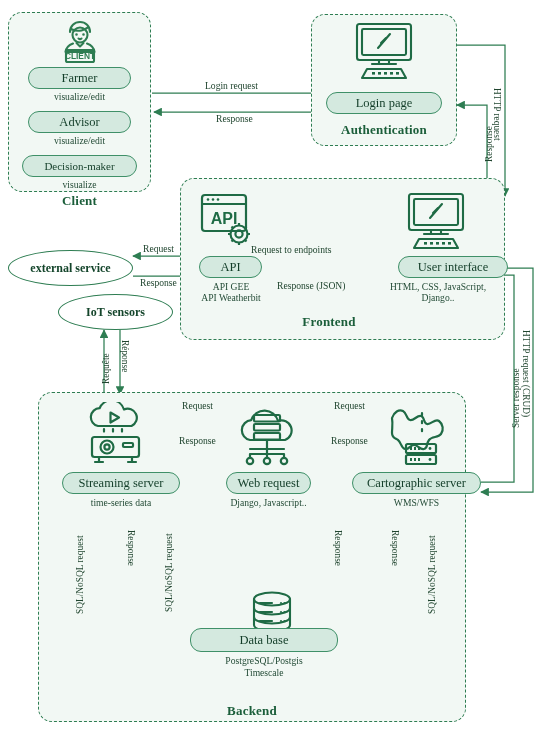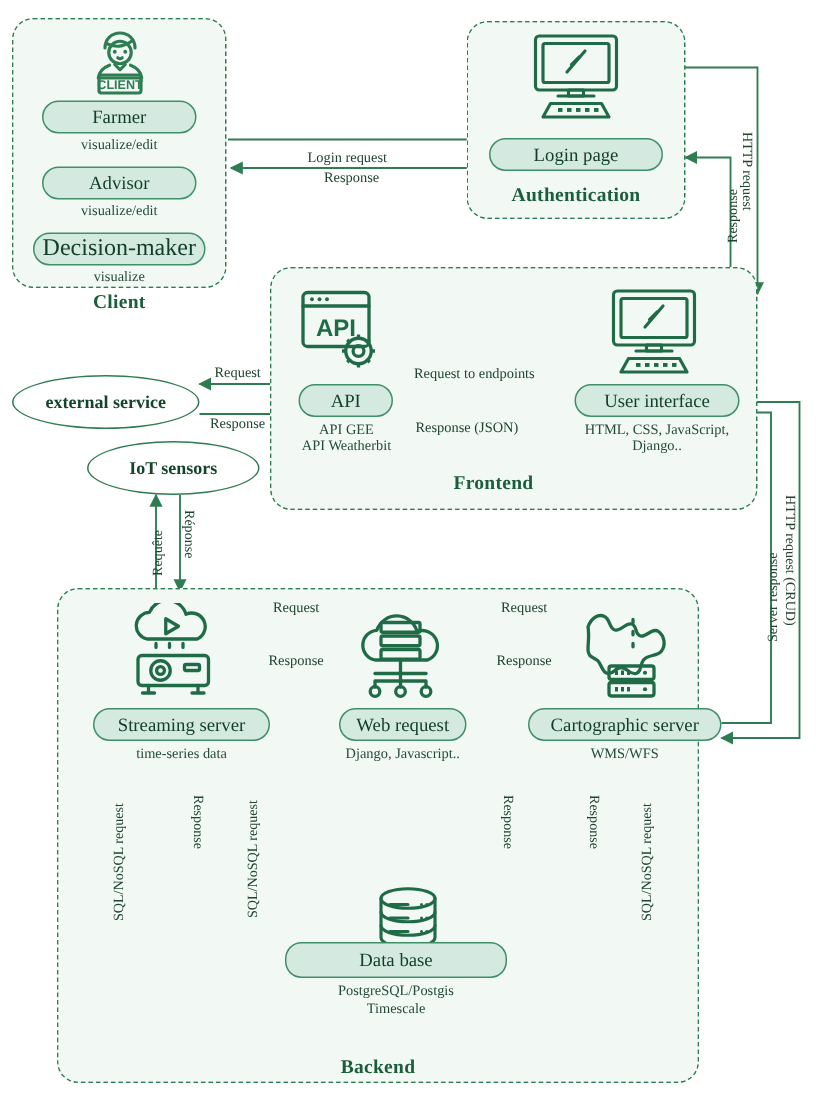--- a/index.html
+++ b/index.html
@@ -101,21 +101,21 @@
       <text x="28" y="43" font-family="Liberation Sans, sans-serif" font-size="8.4" font-weight="bold" fill="#2e7d52" text-anchor="middle">CLIENT</text>
     </svg>
   </div>
 
   <div class="pill" style="left:28px;top:67px;width:103px;height:22px;">Farmer</div>
   <div class="sub" style="left:28px;top:91px;width:103px;">visualize/edit</div>
 
   <div class="pill" style="left:28px;top:111px;width:103px;height:22px;">Advisor</div>
   <div class="sub" style="left:28px;top:135px;width:103px;">visualize/edit</div>
 
-  <div class="pill" style="left:22px;top:155px;width:115px;height:22px;font-size:16px;">Decision-maker</div>
+  <div class="pill" style="left:22px;top:155px;width:115px;height:22px;font-size:11px;">Decision-maker</div>
   <div class="sub" style="left:22px;top:179px;width:115px;">visualize</div>
 
   <div class="panel-title" style="left:8px;top:193px;width:143px;">Client</div>
 
   <div class="panel" style="left:311px;top:14px;width:146px;height:132px;"></div>
 
   <div class="icon" style="left:348px;top:20px;">
     <svg width="72" height="62" viewBox="0 0 72 62">
       <g fill="none" stroke="#1f6b45" stroke-width="2.1" stroke-linejoin="round" stroke-linecap="round">
         <rect x="9" y="4" width="54" height="36" rx="2.5"></rect>
@@ -180,21 +180,21 @@
       <g fill="#1f6b45">
         <rect x="24" y="52" width="3" height="2.6"></rect>
           <rect x="30" y="52" width="3" height="2.6"></rect>
         <rect x="36" y="52" width="3" height="2.6"></rect>
           <rect x="42" y="52" width="3" height="2.6"></rect>
         <rect x="48" y="52" width="3" height="2.6"></rect>
       </g>
     </svg>
   </div>
 
-  <div class="pill" style="left:383px;top:256px;width:110px;height:22px;">User interface</div>
+  <div class="pill" style="left:398px;top:256px;width:110px;height:22px;">User interface</div>
   <div class="sub" style="left:373px;top:281px;width:130px;">HTML, CSS, JavaScript,</div>
   <div class="sub" style="left:373px;top:292px;width:130px;">Django..</div>
 
   <div class="panel-title" style="left:180px;top:314px;width:298px;">Frontend</div>
 
   <div class="ellipse" style="left:58px;top:294px;width:115px;height:36px;">IoT sensors</div>
 
   <div class="ellipse" style="left:8px;top:250px;width:125px;height:36px;">external service</div>
 
   <div class="panel" style="left:38px;top:392px;width:428px;height:330px;"></div>
@@ -277,27 +277,27 @@
           <circle cx="38.5" cy="31" r="1"></circle>
       </g>
     </svg>
   </div>
   <div class="pill" style="left:190px;top:628px;width:148px;height:24px;">Data base</div>
   <div class="sub" style="left:184px;top:655px;width:160px;">PostgreSQL/Postgis</div>
   <div class="sub" style="left:184px;top:667px;width:160px;">Timescale</div>
 
   <div class="panel-title" style="left:38px;top:703px;width:428px;">Backend</div>
 
-  <div class="elbl" style="left:205px;top:80px;margin-top:20px;">Login request</div>
+  <div class="elbl" style="left:205px;top:80px;">Login request</div>
   <div class="elbl" style="left:216px;top:113px;">Response</div>
 
   <div class="elbl" style="left:143px;top:243px;">Request</div>
   <div class="elbl" style="left:140px;top:277px;">Response</div>
 
-  <div class="elbl" style="left:276px;top:244px;">Request to endpoints</div>
+  <div class="elbl" style="left:251px;top:244px;">Request to endpoints</div>
   <div class="elbl" style="left:277px;top:280px;">Response (JSON)</div>
 
   <div class="elbl" style="left:182px;top:400px;">Request</div>
   <div class="elbl" style="left:179px;top:435px;">Response</div>
 
   <div class="elbl" style="left:334px;top:400px;">Request</div>
   <div class="elbl" style="left:331px;top:435px;">Response</div>
 
   <div class="vlbl" style="left:502px;top:88px;transform:rotate(90deg);">HTTP request</div>
   <div class="vlbl" style="left:484px;top:162px;transform:rotate(-90deg);">Response</div>

